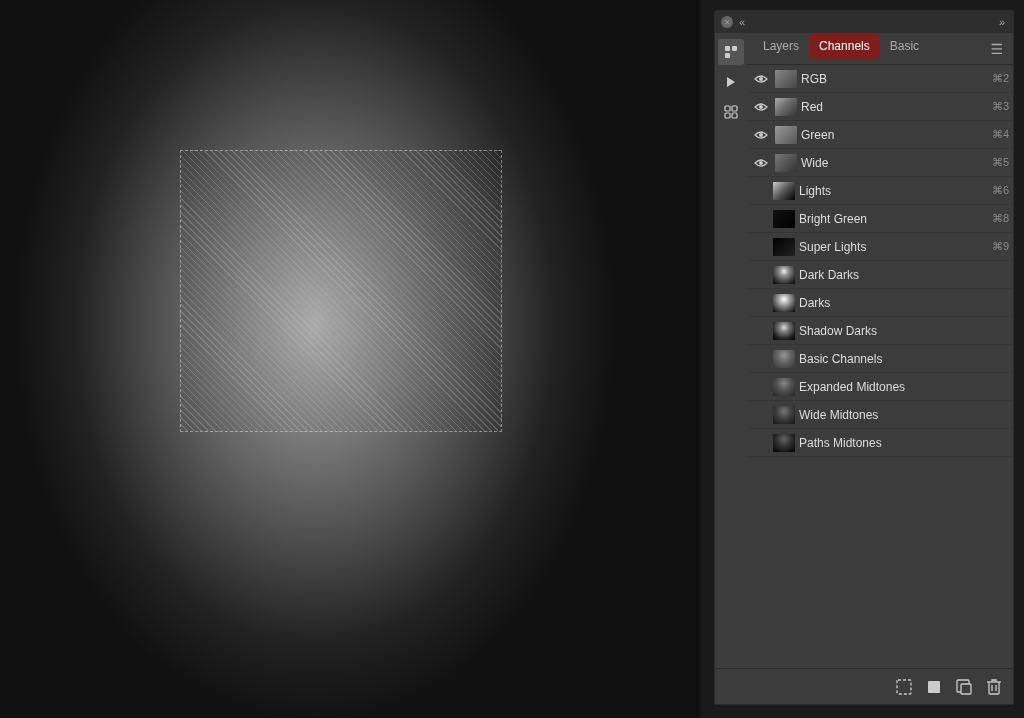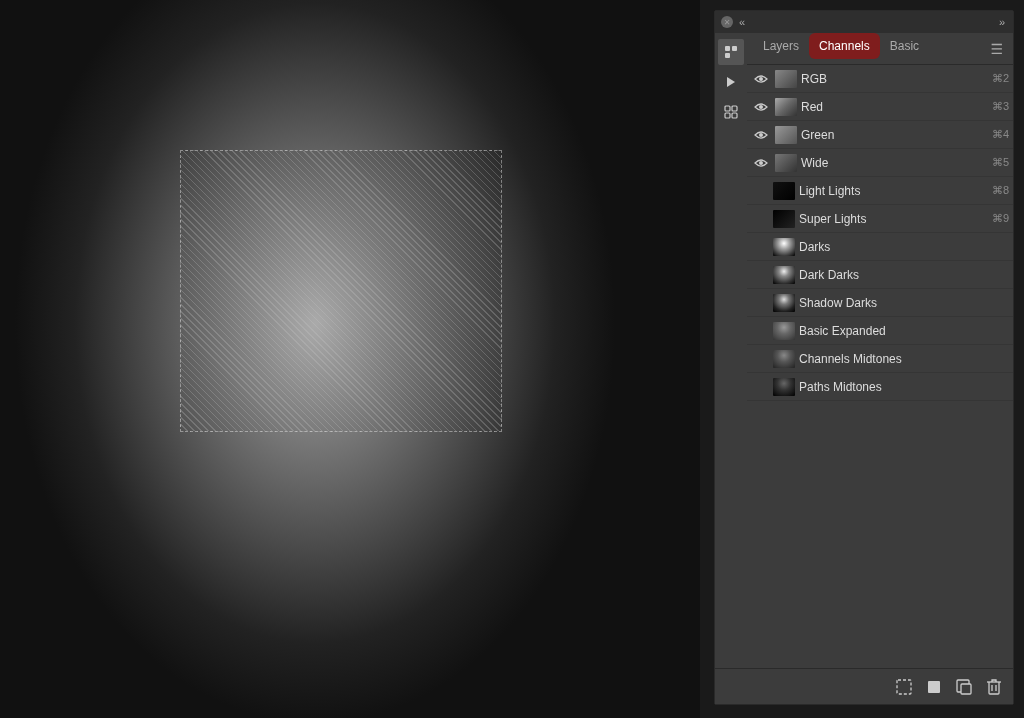--- a/index.html
+++ b/index.html
@@ -373,54 +373,65 @@
       <path d="M1,5 Q7,-1 13,5 Q7,11 1,5Z"></path>
       <circle cx="7" cy="5" r="2" fill="#ccc" stroke="none"></circle>
     </svg>
             </div>
             <div class="channel-thumb thumb-blue"></div>
             <div class="channel-name">Wide</div>
             <div class="channel-shortcut">⌘5</div>
           </div>
           <div class="channel-row">
             <div class="eye-icon checkbox-area"></div>
+            <div class="channel-thumb thumb-lights"></div>
+            <div class="channel-name">Lights</div>
+            <div class="channel-shortcut">⌘6</div>
+          </div>
+          <div class="channel-row">
+            <div class="eye-icon checkbox-area"></div>
             <div class="channel-thumb thumb-bright-lights"></div>
-            <div class="channel-name">Light Lights</div>
+            <div class="channel-name">Bright Green</div>
             <div class="channel-shortcut">⌘8</div>
           </div>
           <div class="channel-row">
             <div class="eye-icon checkbox-area"></div>
             <div class="channel-thumb thumb-super-lights"></div>
             <div class="channel-name">Super Lights</div>
             <div class="channel-shortcut">⌘9</div>
           </div>
           <div class="channel-row">
             <div class="eye-icon checkbox-area"></div>
+            <div class="channel-thumb thumb-dark-darks"></div>
+            <div class="channel-name">Dark Darks</div>
+          </div>
+          <div class="channel-row">
+            <div class="eye-icon checkbox-area"></div>
             <div class="channel-thumb thumb-darks"></div>
             <div class="channel-name">Darks</div>
           </div>
           <div class="channel-row">
             <div class="eye-icon checkbox-area"></div>
-            <div class="channel-thumb thumb-dark-darks"></div>
-            <div class="channel-name">Dark Darks</div>
-          </div>
-          <div class="channel-row">
-            <div class="eye-icon checkbox-area"></div>
             <div class="channel-thumb thumb-shadow-darks"></div>
             <div class="channel-name">Shadow Darks</div>
           </div>
           <div class="channel-row">
             <div class="eye-icon checkbox-area"></div>
             <div class="channel-thumb thumb-basic-mid"></div>
-            <div class="channel-name">Basic Expanded</div>
+            <div class="channel-name">Basic Channels</div>
           </div>
           <div class="channel-row">
             <div class="eye-icon checkbox-area"></div>
             <div class="channel-thumb thumb-expanded-mid"></div>
-            <div class="channel-name">Channels Midtones</div>
+            <div class="channel-name">Expanded Midtones</div>
+          </div>
+          <div class="channel-row">
+            <div class="eye-icon checkbox-area"></div>
+            <div class="channel-thumb thumb-wide-mid"></div>
+            <div class="channel-name">Wide Midtones</div>
           </div>
           <div class="channel-row">
             <div class="eye-icon checkbox-area"></div>
             <div class="channel-thumb thumb-super-mid"></div>
             <div class="channel-name">Paths Midtones</div>
           </div>
         </div>
 
     </div>
   </div>

